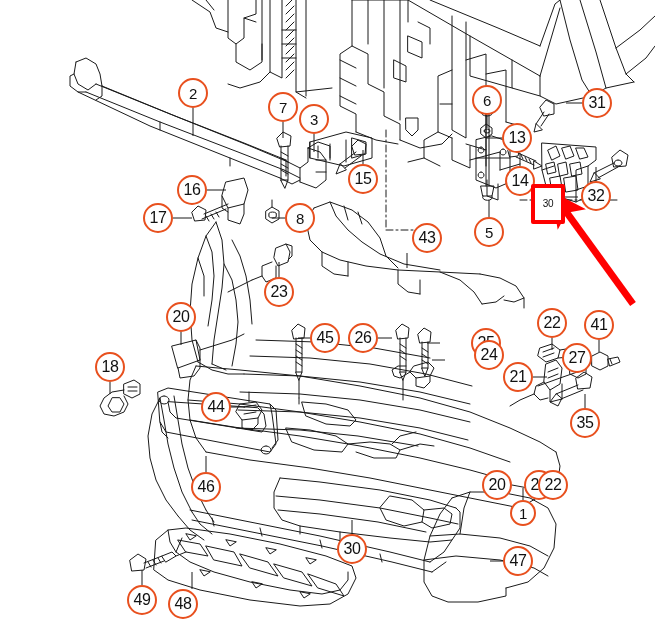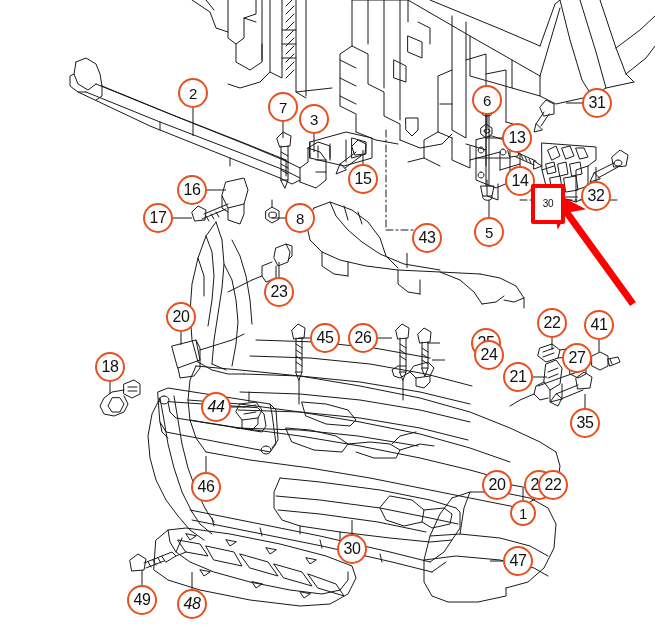--- a/index.html
+++ b/index.html
@@ -521,25 +521,25 @@
       <div class="callout sm" style="left: 537px; top: 308px;">22</div>
       <div class="callout sm" style="left: 584px; top: 310px;">41</div>
       <div class="callout sm" style="left: 562px; top: 322px; margin-top: 21px;">27</div>
       <div class="callout sm" style="left: 310px; top: 323px;">45</div>
       <div class="callout sm" style="left: 348px; top: 323px; text-align: right;">26</div>
       <div class="callout sm" style="left: 440px; top: 328px; margin-left: 31px;">25</div>
       <div class="callout sm" style="left: 445px; top: 340px; margin-left: 29px;">24</div>
       <div class="callout sm" style="left: 95px; top: 352px;">18</div>
       <div class="callout sm" style="left: 503px; top: 362px;">21</div>
       <div class="callout sm" style="left: 570px; top: 408px;">35</div>
-      <div class="callout sm" style="left: 201px; top: 392px; font-style: italic;">44</div>
+      <div class="callout sm" style="left: 201px; top: 392px;">44</div>
       <div class="callout sm" style="left: 191px; top: 472px;">46</div>
       <div class="callout sm" style="left: 482px; top: 470px;">20</div>
       <div class="callout sm" style="left: 524px; top: 470px;">21</div>
       <div class="callout sm" style="left: 538px; top: 470px;">22</div>
       <div class="callout one" style="left: 510px; top: 500px;">1</div>
       <div class="callout sm" style="left: 337px; top: 534px;">30</div>
       <div class="callout sm" style="left: 503px; top: 546px;">47</div>
       <div class="callout sm" style="left: 127px; top: 585px;">49</div>
-      <div class="callout sm" style="left: 177px; top: 589px; font-style: italic;">48</div>
+      <div class="callout sm" style="left: 168px; top: 589px;">48</div>
     </div>
 
 </div>
 
 </body></html>

